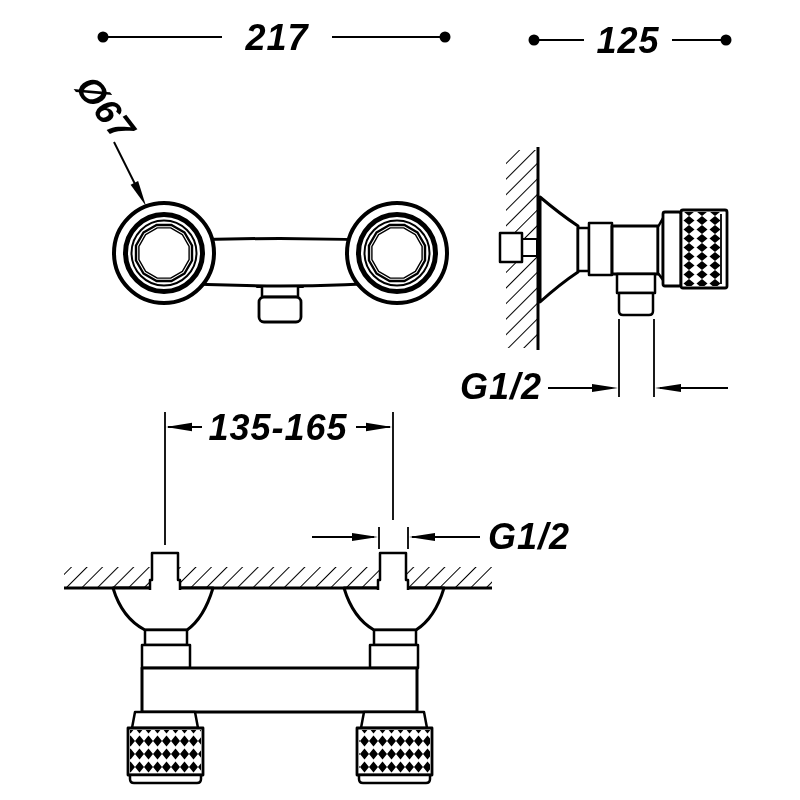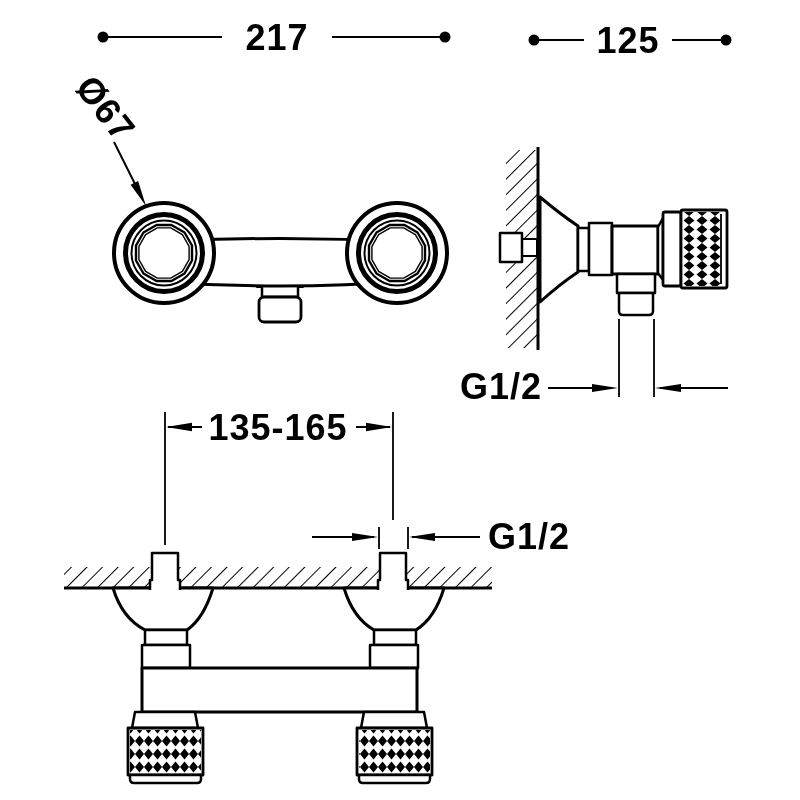--- a/index.html
+++ b/index.html
@@ -1,16 +1,16 @@
 <!DOCTYPE html>
 <html><head>
 <meta charset="utf-8">
 <style>
   html,body{margin:0;padding:0;background:#fff;}
-  .canvas{position:relative;width:800px;height:800px;background:#fff;overflow:hidden;}
+  .canvas{position:relative;width:800px;height:800px;background:#fff;overflow:hidden;font-style:italic;}
   svg{display:block;}
   .ln{stroke:#000;fill:none;stroke-linejoin:round;stroke-linecap:butt;}
   .wh{stroke:#000;fill:#fff;stroke-linejoin:round;}
   .s3{stroke-width:3;}
   .s28{stroke-width:2.8;}
   .s25{stroke-width:2.5;}
   .s22{stroke-width:2.2;}
   .s2{stroke-width:2;}
   .s18{stroke-width:1.8;}
   .dot{fill:#000;stroke:none;}

